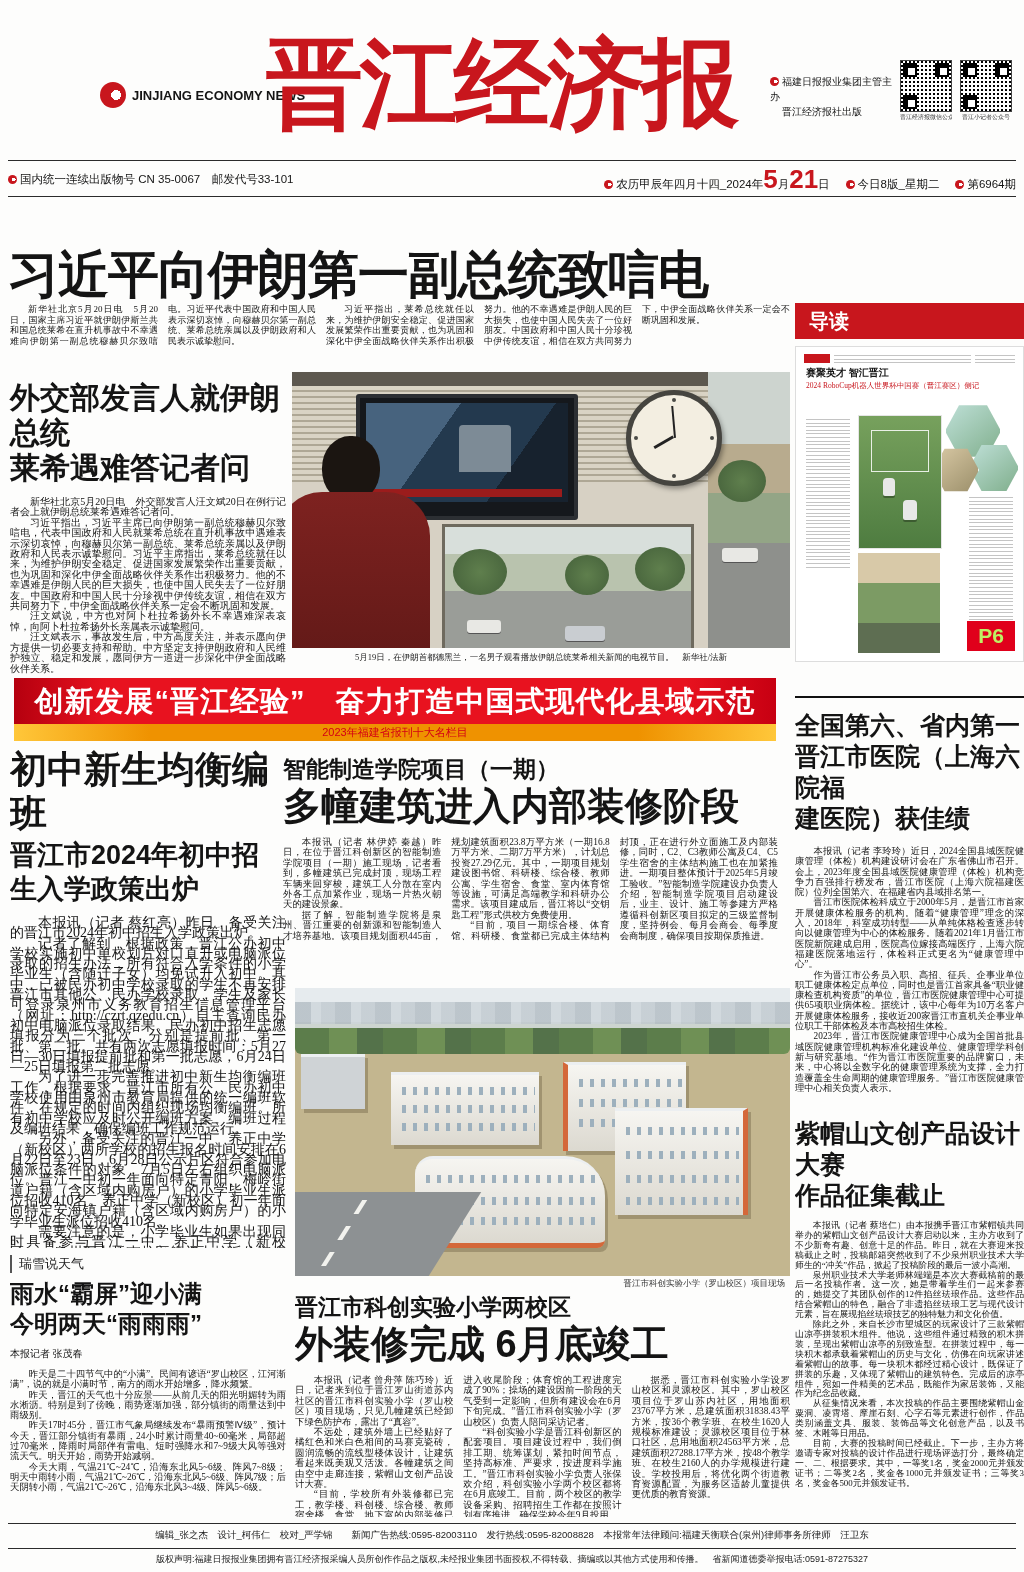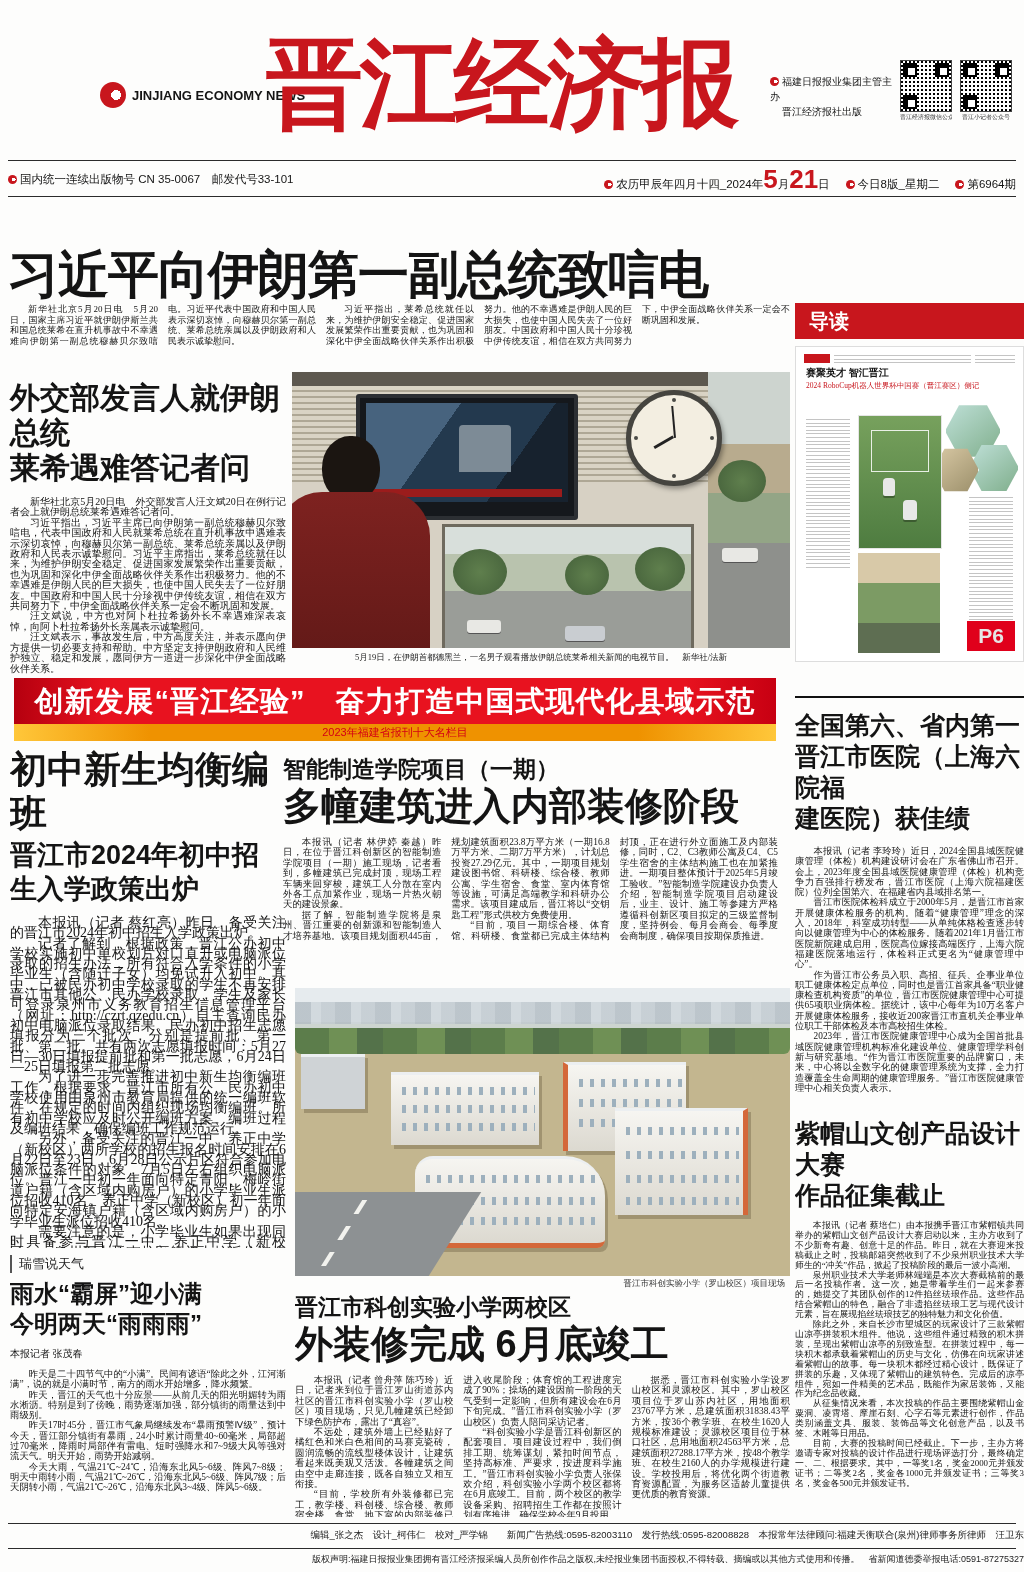--- a/index.html
+++ b/index.html
@@ -87,21 +87,21 @@
   .hex { position:absolute; clip-path:polygon(25% 4%,75% 4%,100% 50%,75% 96%,25% 96%,0 50%);
         background:linear-gradient(140deg,#bfe0d8,#7fae8b); border:1px solid #fff; }
   .t-field { position:absolute; left:62px; top:68px; width:82px; height:132px;
         background:linear-gradient(180deg,#77a15d,#4e7c40); border:1px solid #e5e5e5; }
   .t-field:before { content:""; position:absolute; left:12px; top:14px; width:56px; height:40px;
         border:1.5px solid rgba(255,255,255,.85); }
   .t-robot { position:absolute; width:12px; height:18px; background:#e8e8e8; border-radius:4px 4px 2px 2px;
         box-shadow:0 2px 0 rgba(0,0,0,.3); }
   .t-photo2 { position:absolute; left:62px; top:206px; width:82px; height:100px;
         background:linear-gradient(180deg,#d8c9a8 0 30%,#7c9b64 30% 70%,#5e6e52 70% 100%); }
-  .t-p6 { position:absolute; right:8px; bottom:10px; width:48px; height:30px; background:#e0001b; color:#e5e5e5;
+  .t-p6 { position:absolute; right:8px; bottom:10px; width:48px; height:30px; background:#e0001b; color:#bef264;
         font-family:"Liberation Sans",sans-serif; font-weight:bold; font-size:21px; text-align:center; line-height:30px;margin-left:16px; }
 
   
   .banner { position:absolute; left:14px; top:678px; width:762px; }
   .banner-main { height:46px; background:linear-gradient(90deg,#b5000f,#e8121f 12%,#e8121f 88%,#c70012);
         color:#fff; font-family:"Liberation Sans",sans-serif; font-weight:900; font-size:29px;
         text-align:center; line-height:46px; letter-spacing:1px; }
   .banner-sub { height:17px; background:linear-gradient(90deg,#ffc73a,#ef9200 18%,#ef9200 82%,#ffc73a);
         color:#d40014; font-size:11px; text-align:center; line-height:17px; font-family:"Liberation Sans",sans-serif; }
 
@@ -146,21 +146,21 @@
   .hospital { position:absolute; left:795px; top:696px; width:229px; height:408px; overflow:hidden;
         border-top:2.5px solid #111; padding-top:12px; box-sizing:border-box; }
   .hospital h2, .contest h2 { margin:0; font-family:"Liberation Sans",sans-serif; font-weight:900;
         font-size:25px; line-height:31px; }
   .hospital-body { margin-top:12px; font-size:9.3px; line-height:10.3px; }
   .contest { position:absolute; left:795px; top:1118px; width:229px; height:392px; overflow:hidden; }
   .contest-body { margin-top:10px; font-size:8.9px; line-height:9.9px; }
 
   
   .f-rule1 { top:1523px; } .f-rule2 { top:1548px; border-top-width:1px; }
-  .f-line { position:absolute; left:0; width:100%; text-align:right; font-size:9.5px; color:#222;
+  .f-line { position:absolute; left:0; width:100%; text-align:center; font-size:9.5px; color:#222;
         font-family:"Liberation Sans",sans-serif; }
   .f-line1 { top:1529px; } .f-line2 { top:1553px; font-size:9px; }
 </style>
 </head>
 <body>
 
 <div class="page">
 
   <div class="m-logo">
     <span class="m-logo-circle"></span>
@@ -288,21 +288,21 @@
       <p>为了不断优化招生流程，今年，晋江开设了不动产登记信息、社保缴费凭证、电费缴交证明开具通道，广大家长足不出户，就可以在线开具证明，利民又暖心。</p>
       <p>“招生政策内容多且重要，家长们一定要仔细阅读，如有疑问，可拨打各镇（街道）初中招生领导组办公室招生电话咨询。”晋江市教育局相关负责人表示，接下去，晋江市将举行招生咨询会，现场设摊为家长答疑解惑。</p>
     </div>
   </div>
 
   <div class="weather">
     <div class="w-kicker">瑞雪说天气</div>
     <h2><span>雨水“霸屏”迎小满</span><br><span>今明两天“雨雨雨”</span></h2>
     <div class="w-byline">本报记者 张茂春</div>
     <div class="weather-body bodytext">
-      <p>昨天是二十四节气中的“小满”。民间有谚语“除此之外，江河渐满”，说的就是小满时节，南方的雨水开始增多，降水频繁。</p>
+      <p>昨天是二十四节气中的“小满”。民间有谚语“罗山校区，江河渐满”，说的就是小满时节，南方的雨水开始增多，降水频繁。</p>
       <p>昨天，晋江的天气也十分应景——从前几天的阳光明媚转为雨水淅沥。特别是到了傍晚，雨势逐渐加强，部分镇街的雨量达到中雨级别。</p>
       <p>昨天17时45分，晋江市气象局继续发布“暴雨预警Ⅳ级”，预计今天，晋江部分镇街有暴雨，24小时累计雨量40~60毫米，局部超过70毫米，降雨时局部伴有雷电、短时强降水和7~9级大风等强对流天气。明天开始，雨势开始减弱。</p>
       <p>今天大雨，气温21℃~24℃，沿海东北风5~6级、阵风7~8级；明天中雨转小雨，气温21℃~26℃，沿海东北风5~6级、阵风7级；后天阴转小雨，气温21℃~26℃，沿海东北风3~4级、阵风5~6级。</p>
     </div>
   </div>
 
   <div class="college">
     <h4 class="kicker2">智能制造学院项目（一期）</h4>
     <h1 class="headline2">多幢建筑进入内部装修阶段</h1>
     <div class="college-body bodytext">
@@ -343,21 +343,21 @@
         <span class="p2-dash" style="left:96px;top:60px;"></span>
     </div>
   </div>
   <div class="photo2-cap">晋江市科创实验小学（罗山校区）项目现场</div>
 
   <div class="school">
     <h4 class="kicker2">晋江市科创实验小学两校区</h4>
     <h1 class="headline2">外装修完成 6月底竣工</h1>
     <div class="school-body bodytext">
       <p>本报讯（记者 曾舟萍 陈巧玲）近日，记者来到位于晋江罗山街道苏内社区的晋江市科创实验小学（罗山校区）项目现场，只见几幢建筑已经卸下绿色防护布，露出了“真容”。</p>
-      <p>不远处，建筑外墙上已经贴好了橘红色和米白色相间的马赛克瓷砖，圆润流畅的流线型楼体设计，让建筑看起来既美观又活泼。各幢建筑之间由空中走廊连接，既各自独立又相互衔接。</p>
+      <p>不远处，建筑外墙上已经贴好了橘红色和米白色相间的马赛克瓷砖，圆润流畅的流线型楼体设计，让建筑看起来既美观又活泼。各幢建筑之间由空中走廊连接，紫帽山文创产品设计大赛。</p>
       <p>“目前，学校所有外装修都已完工，教学楼、科创楼、综合楼、教师宿舍楼、食堂、地下室的内部装修已进入收尾阶段；体育馆的工程进度完成了90%；操场的建设因前一阶段的天气受到一定影响，但所有建设会在6月下旬完成。”晋江市科创实验小学（罗山校区）负责人陪同采访记者。</p>
       <p>“科创实验小学是晋江科创新区的配套项目。项目建设过程中，我们倒排工期、统筹谋划，紧扣时间节点，坚持高标准、严要求，按进度科学施工。”晋江市科创实验小学负责人张保欢介绍，科创实验小学两个校区都将在6月底竣工。目前，两个校区的教学设备采购、招聘招生工作都在按照计划有序推进，确保学校今年9月投用。</p>
       <p>据悉，晋江市科创实验小学设罗山校区和灵源校区。其中，罗山校区项目位于罗山苏内社区，用地面积23767平方米，总建筑面积31838.43平方米，按36个教学班、在校生1620人规模标准建设；灵源校区项目位于林口社区，总用地面积24563平方米，总建筑面积27288.17平方米，按48个教学班、在校生2160人的办学规模进行建设。学校投用后，将优化两个街道教育资源配置，为服务区适龄儿童提供更优质的教育资源。</p>
     </div>
   </div>
 
   <div class="hospital">
     <h2><span>全国第六、省内第一</span><br><span>晋江市医院（上海六院福</span><br><span>建医院）获佳绩</span></h2>
     <div class="hospital-body bodytext">
       <p>本报讯（记者 李玲玲）近日，2024全国县域医院健康管理（体检）机构建设研讨会在广东省佛山市召开。会上，2023年度全国县域医院健康管理（体检）机构竞争力百强排行榜发布，晋江市医院（上海六院福建医院）位列全国第六、在福建省内县域排名第一。</p>

